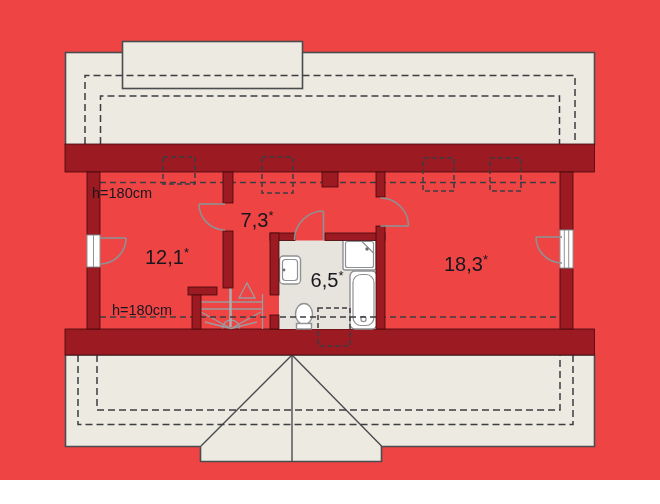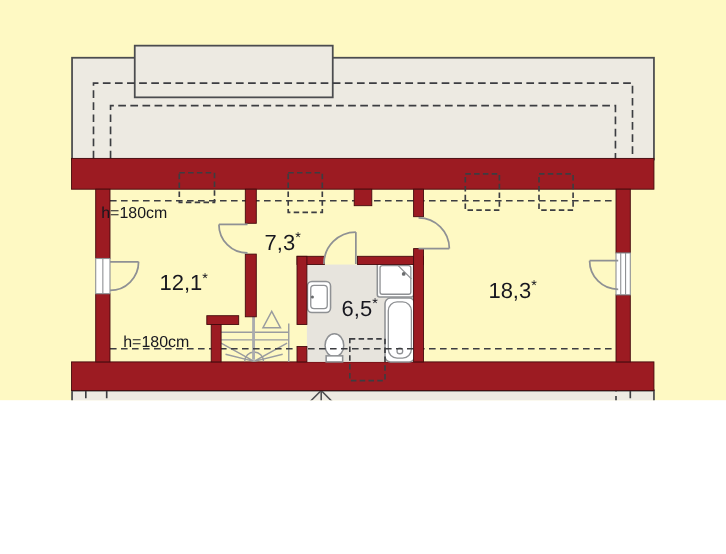--- a/index.html
+++ b/index.html
@@ -1,16 +1,16 @@
 <!DOCTYPE html>
 <html style="--wall: #9c1b22; --wall_edge: #42090c; --roof: #edeae2; --roof_line: #4b4c4f; --bath_floor: #e7e4dd; --dash: #3c3d41; --fixture: #8f9194; --text: #17171f;"><head>
 <meta charset="utf-8">
 <style>
   html,body{margin:0;padding:0;background:#ffffff;}
-  .stage{position:relative;width:660px;height:364px;background:#fef9c3;overflow:hidden;
+  .stage{position:relative;width:660px;height:480px;background:#ef4444;overflow:hidden;
          font-family:"Liberation Sans", sans-serif;}
   svg{display:block;}
   .roof{fill:var(--roof);stroke:var(--roof_line);stroke-width:1.6;}
   .hip{stroke:var(--roof_line);stroke-width:1.4;fill:none;}
   .eave{stroke:var(--dash);stroke-width:1.5;fill:none;stroke-dasharray:7 4;}
   .band,.wall{fill:var(--wall);stroke:var(--wall_edge);stroke-width:0.8;}
   .hline{stroke:var(--dash);stroke-width:1.4;fill:none;stroke-dasharray:6 4;}
   .rwin{stroke:var(--dash);stroke-width:1.5;fill:none;stroke-dasharray:5 3;}
   .bathfloor{fill:var(--bath_floor);}
   .door{stroke:var(--fixture);stroke-width:1.6;fill:none;}

